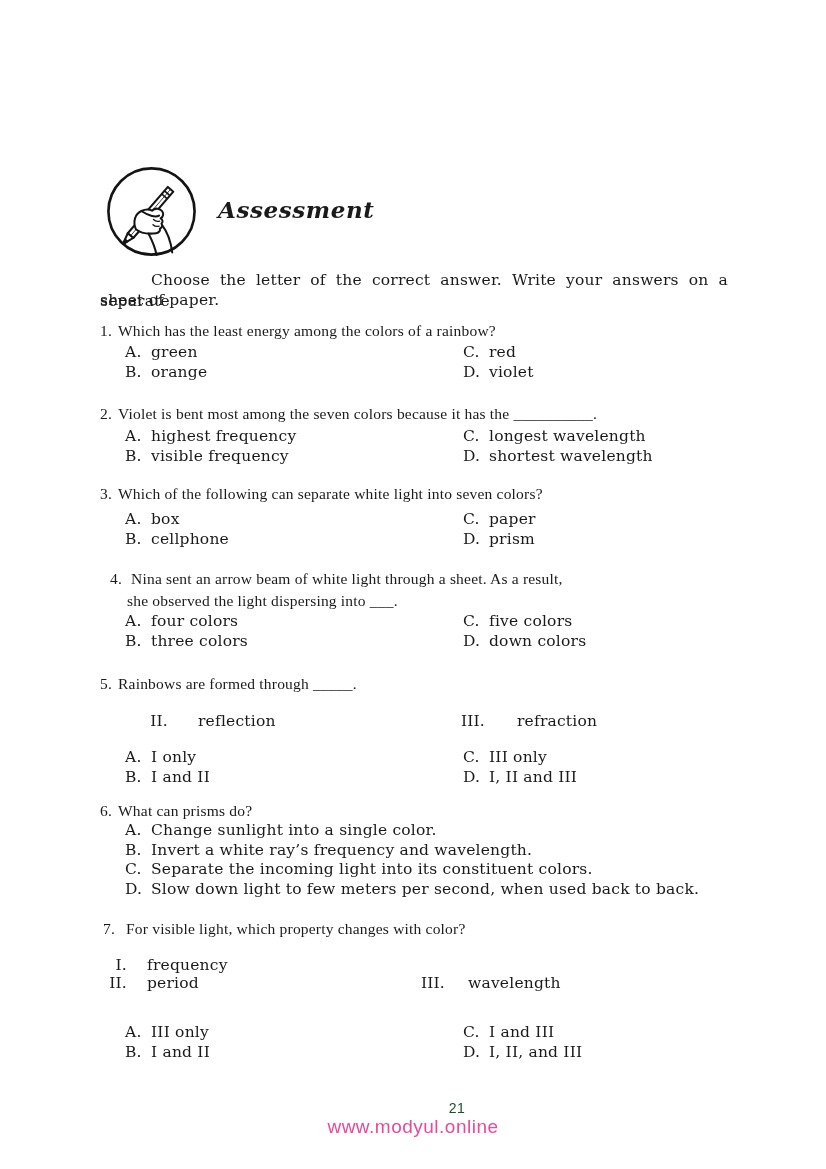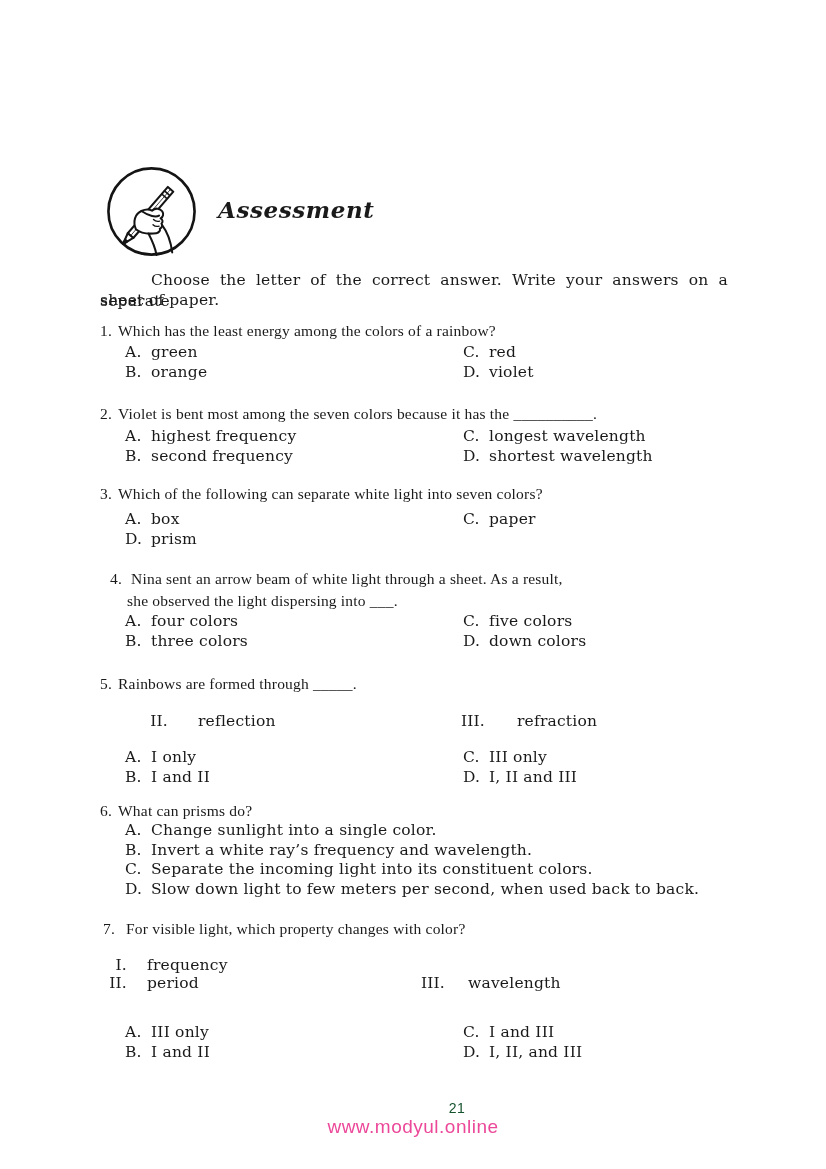--- a/index.html
+++ b/index.html
@@ -70,30 +70,31 @@
     <div class="opt"><span class="letter">B.</span><span>orange</span></div>
     <div class="opt"><span class="letter">D.</span><span>violet</span></div>
   </div>
 
   <div class="abs qline" style="top:404px;left:100px">
     <span class="qnum">2.</span><span>Violet is bent most among the seven colors because it has the __________.</span>
   </div>
   <div class="opts2" style="top:426px">
     <div class="opt"><span class="letter">A.</span><span>highest frequency</span></div>
     <div class="opt"><span class="letter">C.</span><span>longest wavelength</span></div>
-    <div class="opt"><span class="letter">B.</span><span>second frequency</span></div>
+    <div class="opt"><span class="letter">B.</span><span>visible frequency</span></div>
     <div class="opt"><span class="letter">D.</span><span>shortest wavelength</span></div>
   </div>
 
   <div class="abs qline" style="top:484px;left:100px">
     <span class="qnum">3.</span><span>Which of the following can separate white light into seven colors?</span>
   </div>
   <div class="opts2" style="top:509px">
     <div class="opt"><span class="letter">A.</span><span>box</span></div>
     <div class="opt"><span class="letter">C.</span><span>paper</span></div>
+    <div class="opt"><span class="letter">B.</span><span>cellphone</span></div>
     <div class="opt"><span class="letter">D.</span><span>prism</span></div>
   </div>
 
   <div class="abs qline" style="top:569px;left:110px">
     <span class="qnum" style="margin-right:9px">4.</span><span>Nina sent an arrow beam of white light through a sheet. As a result,</span>
   </div>
   <div class="abs qline" style="top:591px;left:127px">
     <span>she observed the light dispersing into ___.</span>
   </div>
   <div class="opts2" style="top:611px">

